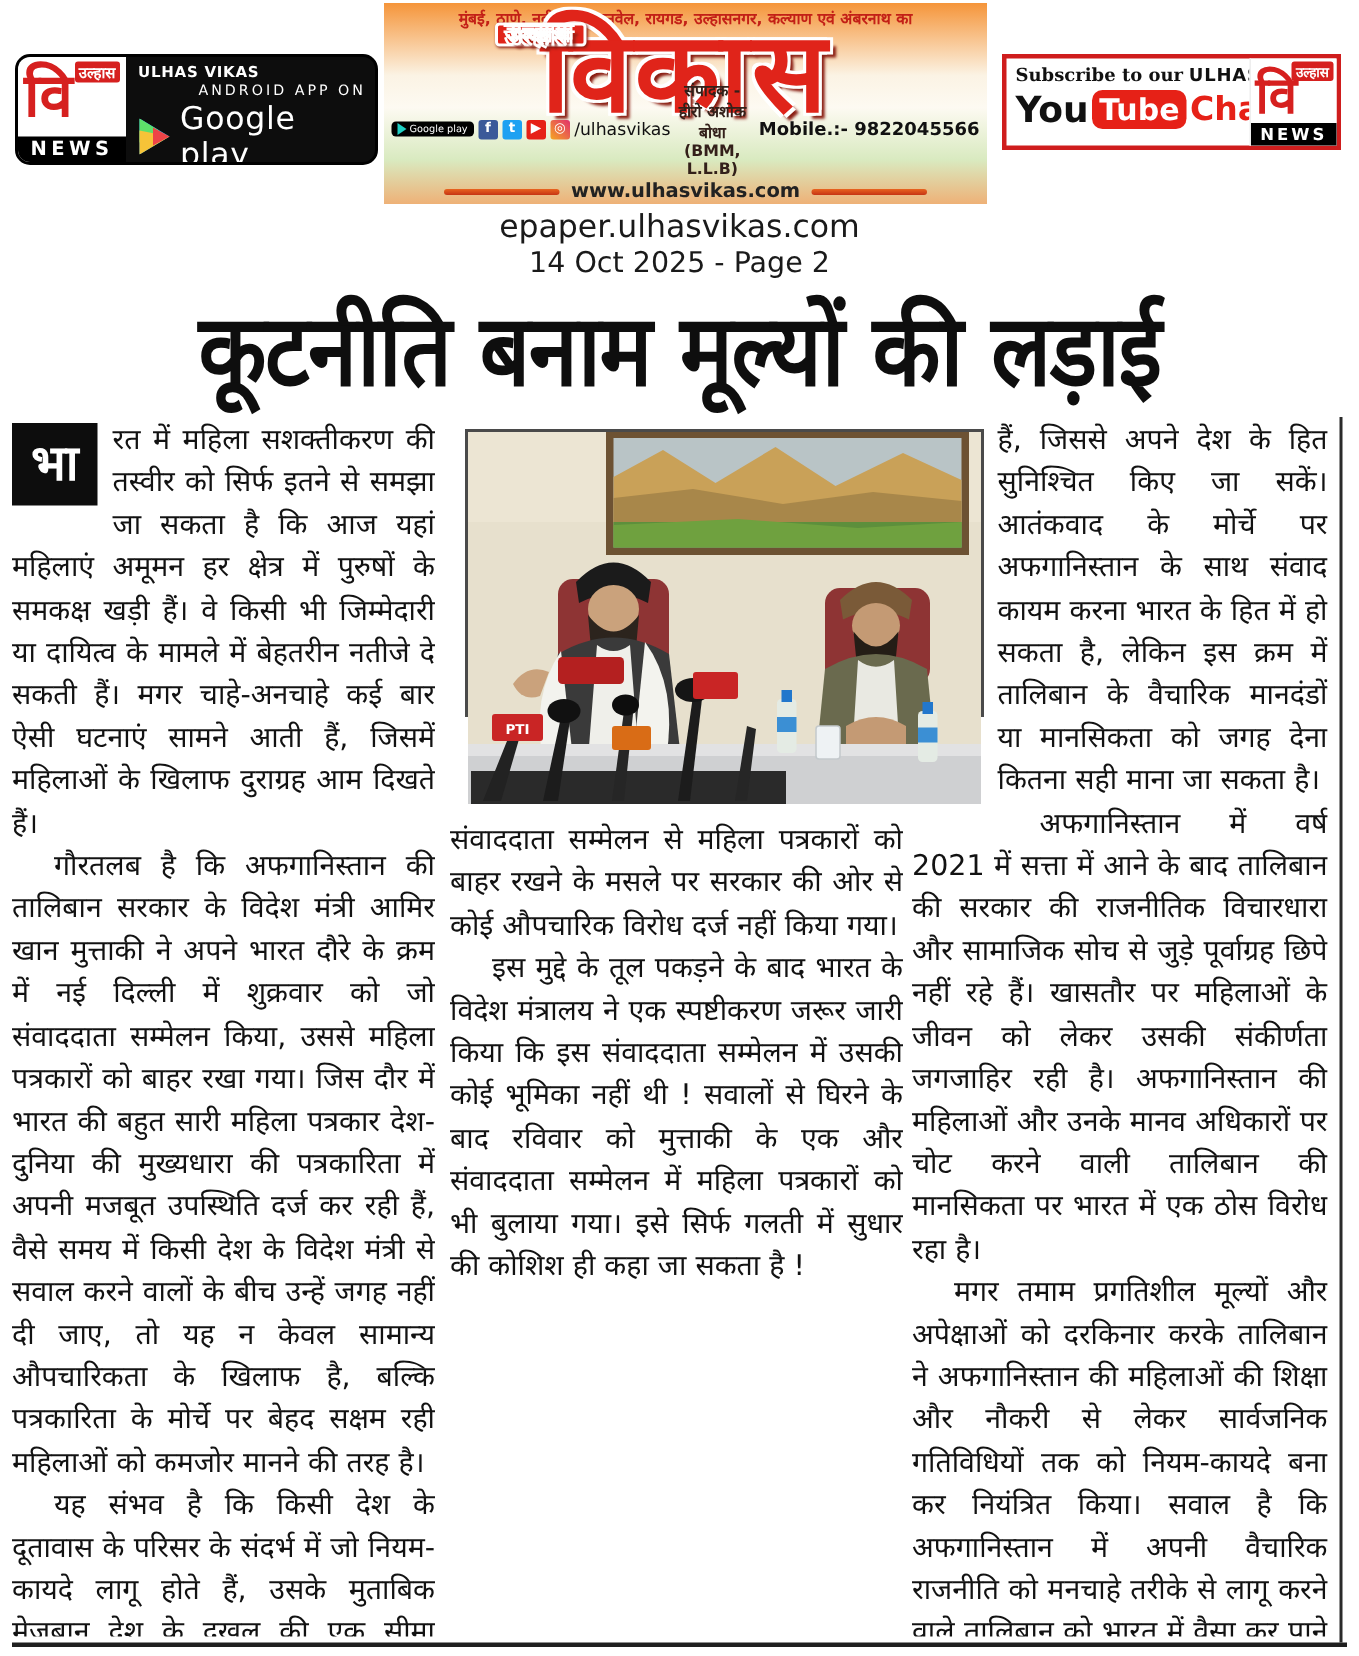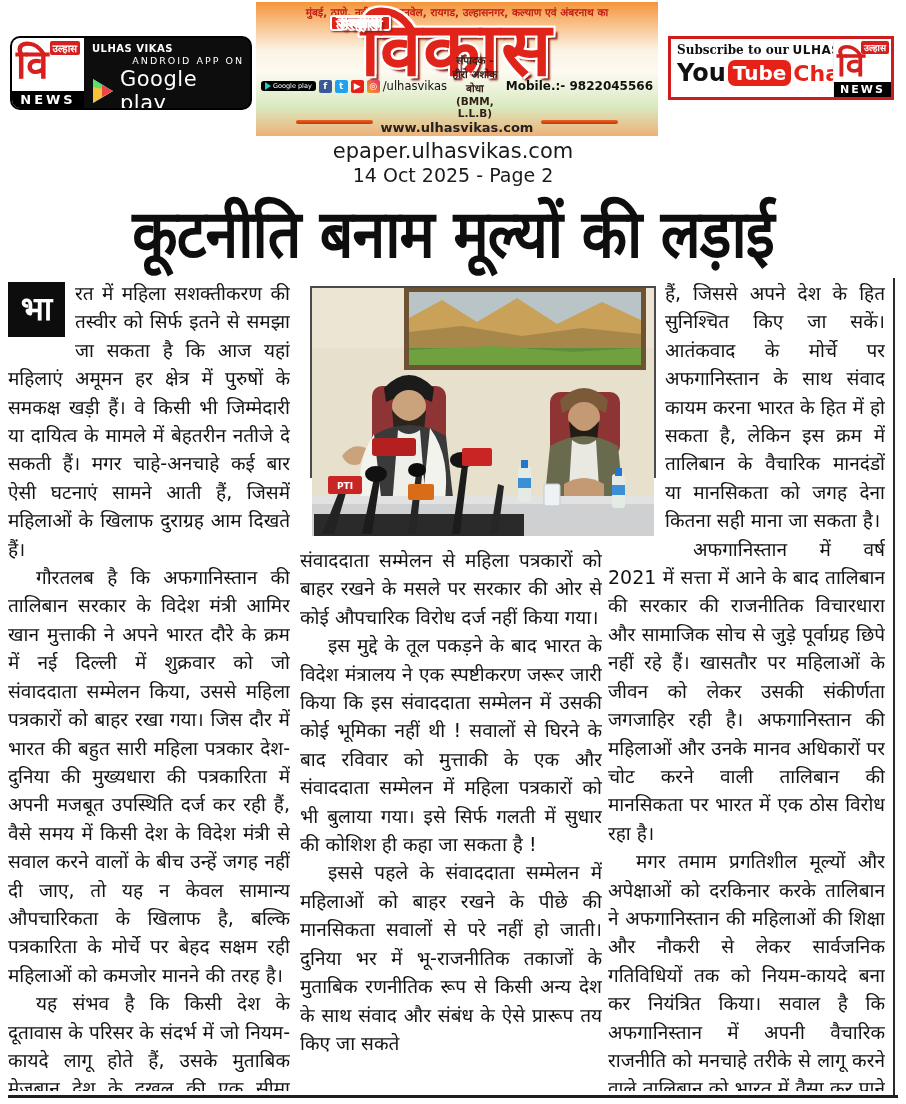--- a/index.html
+++ b/index.html
@@ -37,21 +37,21 @@
     display:flex; align-items:center; gap:2px; flex:none; }
   .gp-small .tri { width:0; height:0; border-left:6px solid #1fd0c4; border-top:4px solid transparent; border-bottom:4px solid transparent; }
   .soc { width:13px; height:13px; border-radius:2px; color:#fff; font-size:9px; font-weight:bold;
     display:flex; align-items:center; justify-content:center; flex:none; }
   .soc.fb { background:#3b5999; } .soc.tw { background:#1da1f2; }
   .soc.yt { background:#e62117; } .soc.ig { background:linear-gradient(45deg,#f5a623,#e1306c); }
   .handle { font-size:11.5px; font-weight:normal; color:#111; }
   .editor { font-size:10.5px; font-weight:bold; color:#33201a; }
   .mast-spacer { flex:1; }
   .mobile { font-size:12px; font-weight:bold; color:#111; white-space:nowrap; }
-  .website-row { position:absolute; bottom:1px; left:0; right:0; display:flex; gap:8px; padding:0 40px; }
+  .website-row { position:absolute; bottom:1px; left:0; right:0; display:flex; align-items:center; gap:8px; padding:0 40px; }
   .website-row .bar { flex:1; height:4px; background:linear-gradient(180deg,#e8641f,#c63414); border-radius:2px; }
   .website { font-size:13px; font-weight:bold; color:#222; white-space:nowrap; }
 
   
   .yt-banner { position:absolute; left:668px; top:36px; width:226px; height:64px; background:#fff;
     border:3px solid #cf1d1d; display:flex; align-items:stretch; box-shadow:0 0 0 1px #fff inset; }
   .yt-text { flex:1; padding:4px 2px 2px 6px; overflow:hidden; }
   .yt-line1 { font-size:12px; color:#111; white-space:nowrap; }
   .yt-sub { font-family:"DejaVu Serif","Liberation Serif",serif; font-weight:bold; }
   .yt-brand { font-weight:900; letter-spacing:.5px; }
@@ -179,21 +179,20 @@
     <p>
       <span class="dropcap">भा</span><span>रत में महिला सशक्तीकरण की तस्वीर को सिर्फ इतने से समझा जा सकता है कि आज यहां महिलाएं अमूमन हर क्षेत्र में पुरुषों के समकक्ष खड़ी हैं। वे किसी भी जिम्मेदारी या दायित्व के मामले में बेहतरीन नतीजे दे सकती हैं। मगर चाहे-अनचाहे कई बार ऐसी घटनाएं सामने आती हैं, जिसमें महिलाओं के खिलाफ दुराग्रह आम दिखते हैं।</span>
     </p>
     <p class="indent">गौरतलब है कि अफगानिस्तान की तालिबान सरकार के विदेश मंत्री आमिर खान मुत्ताकी ने अपने भारत दौरे के क्रम में नई दिल्ली में शुक्रवार को जो संवाददाता सम्मेलन किया, उससे महिला पत्रकारों को बाहर रखा गया। जिस दौर में भारत की बहुत सारी महिला पत्रकार देश-दुनिया की मुख्यधारा की पत्रकारिता में अपनी मजबूत उपस्थिति दर्ज कर रही हैं, वैसे समय में किसी देश के विदेश मंत्री से सवाल करने वालों के बीच उन्हें जगह नहीं दी जाए, तो यह न केवल सामान्य औपचारिकता के खिलाफ है, बल्कि पत्रकारिता के मोर्चे पर बेहद सक्षम रही महिलाओं को कमजोर मानने की तरह है।</p>
     <p class="indent">यह संभव है कि किसी देश के दूतावास के परिसर के संदर्भ में जो नियम-कायदे लागू होते हैं, उसके मुताबिक मेजबान देश के दखल की एक सीमा होगी। मगर यह विचित्र है कि</p>
   </div>
 
   <div class="col2 body-text">
     <p>संवाददाता सम्मेलन से महिला पत्रकारों को बाहर रखने के मसले पर सरकार की ओर से कोई औपचारिक विरोध दर्ज नहीं किया गया।</p>
     <p class="indent">इस मुद्दे के तूल पकड़ने के बाद भारत के विदेश मंत्रालय ने एक स्पष्टीकरण जरूर जारी किया कि इस संवाददाता सम्मेलन में उसकी कोई भूमिका नहीं थी ! सवालों से घिरने के बाद रविवार को मुत्ताकी के एक और संवाददाता सम्मेलन में महिला पत्रकारों को भी बुलाया गया। इसे सिर्फ गलती में सुधार की कोशिश ही कहा जा सकता है !</p>
-    <p class="indent">इससे पहले के संवाददाता सम्मेलन में महिलाओं को बाहर रखने के पीछे की मानसिकता सवालों से परे नहीं हो जाती। दुनिया भर में भू-राजनीतिक तकाजों के मुताबिक रणनीतिक रूप से किसी अन्य देश के साथ संवाद और संबंध के ऐसे प्रारूप तय किए जा सकते</p>
   </div>
 
   <div class="col3 body-text">
     <span class="photo-spacer"></span>
     <p>हैं, जिससे अपने देश के हित सुनिश्चित किए जा सकें। आतंकवाद के मोर्चे पर अफगानिस्तान के साथ संवाद कायम करना भारत के हित में हो सकता है, लेकिन इस क्रम में तालिबान के वैचारिक मानदंडों या मानसिकता को जगह देना कितना सही माना जा सकता है।</p>
     <p class="indent">अफगानिस्तान में वर्ष 2021 में सत्ता में आने के बाद तालिबान की सरकार की राजनीतिक विचारधारा और सामाजिक सोच से जुड़े पूर्वाग्रह छिपे नहीं रहे हैं। खासतौर पर महिलाओं के जीवन को लेकर उसकी संकीर्णता जगजाहिर रही है। अफगानिस्तान की महिलाओं और उनके मानव अधिकारों पर चोट करने वाली तालिबान की मानसिकता पर भारत में एक ठोस विरोध रहा है।</p>
     <p class="indent">मगर तमाम प्रगतिशील मूल्यों और अपेक्षाओं को दरकिनार करके तालिबान ने अफगानिस्तान की महिलाओं की शिक्षा और नौकरी से लेकर सार्वजनिक गतिविधियों तक को नियम-कायदे बना कर नियंत्रित किया। सवाल है कि अफगानिस्तान में अपनी वैचारिक राजनीति को मनचाहे तरीके से लागू करने वाले तालिबान को भारत में वैसा कर पाने की सुविधा कैसे मिली।</p>
   </div>
 
   <div class="photo">

